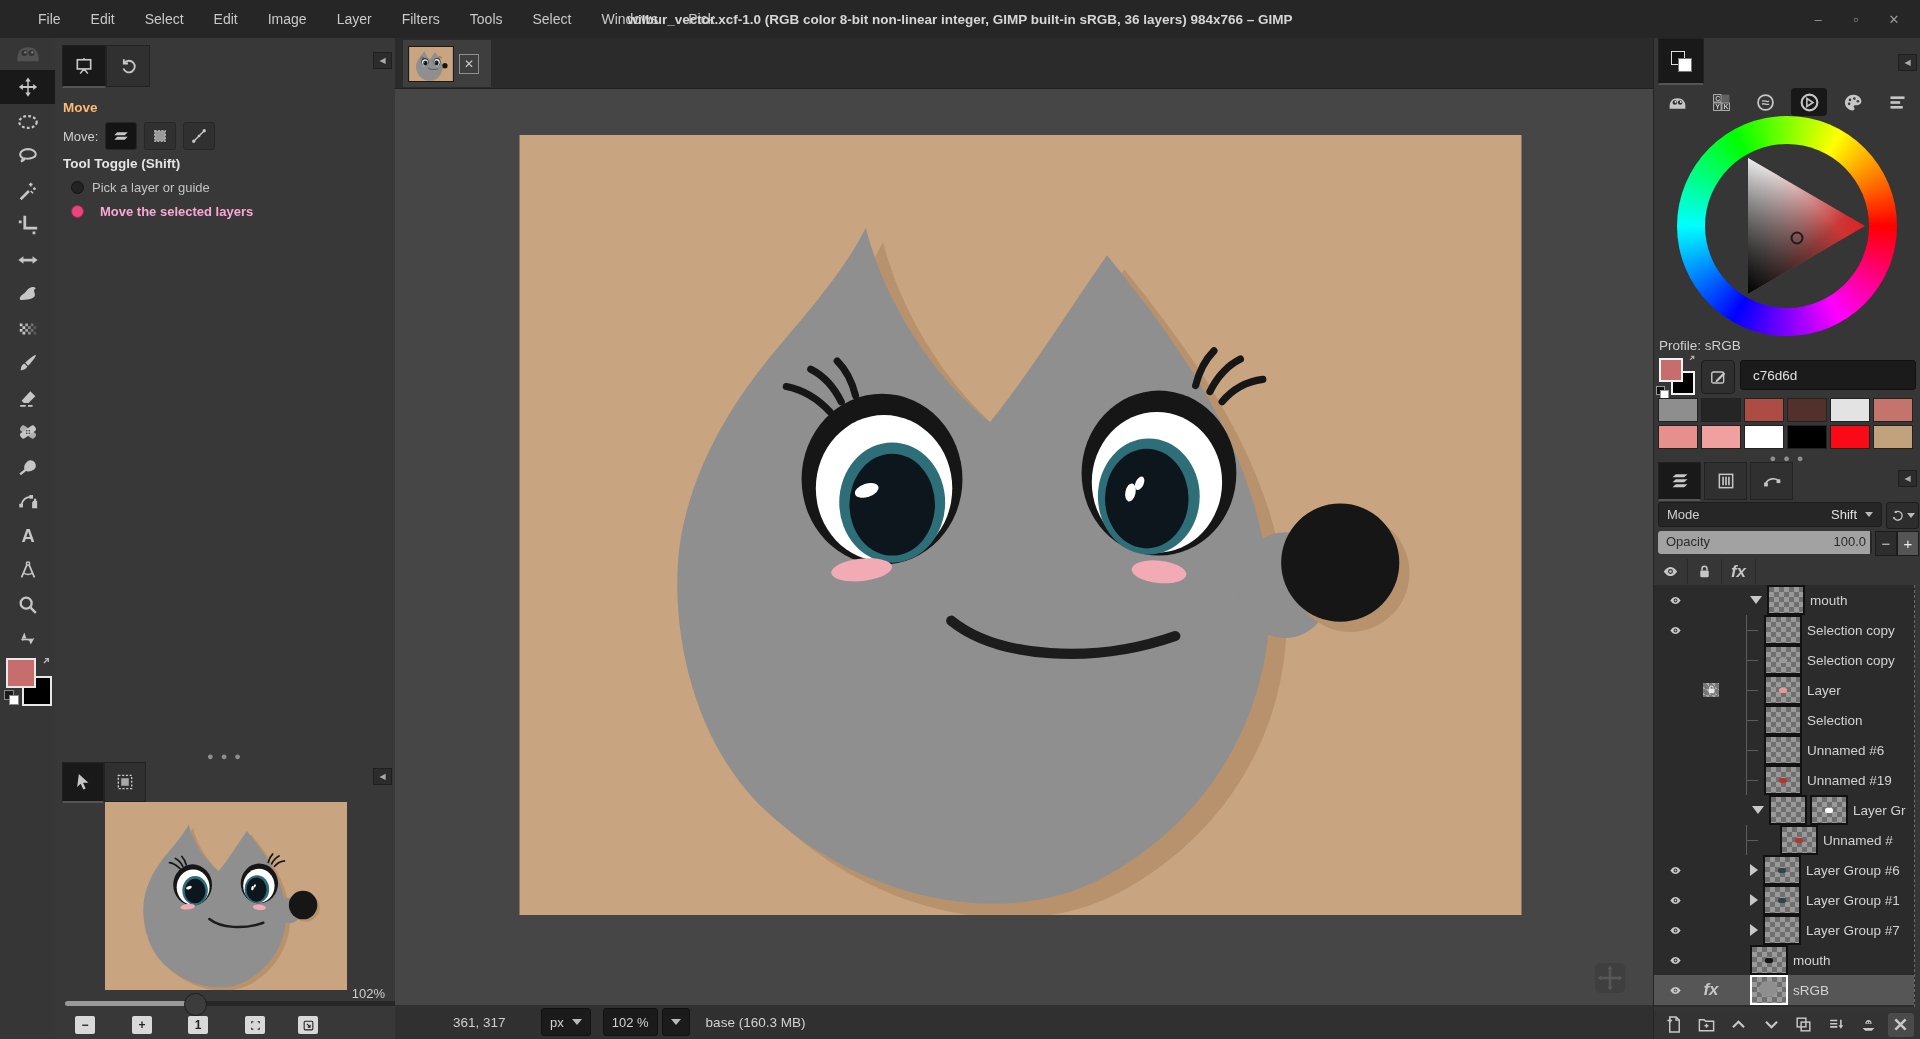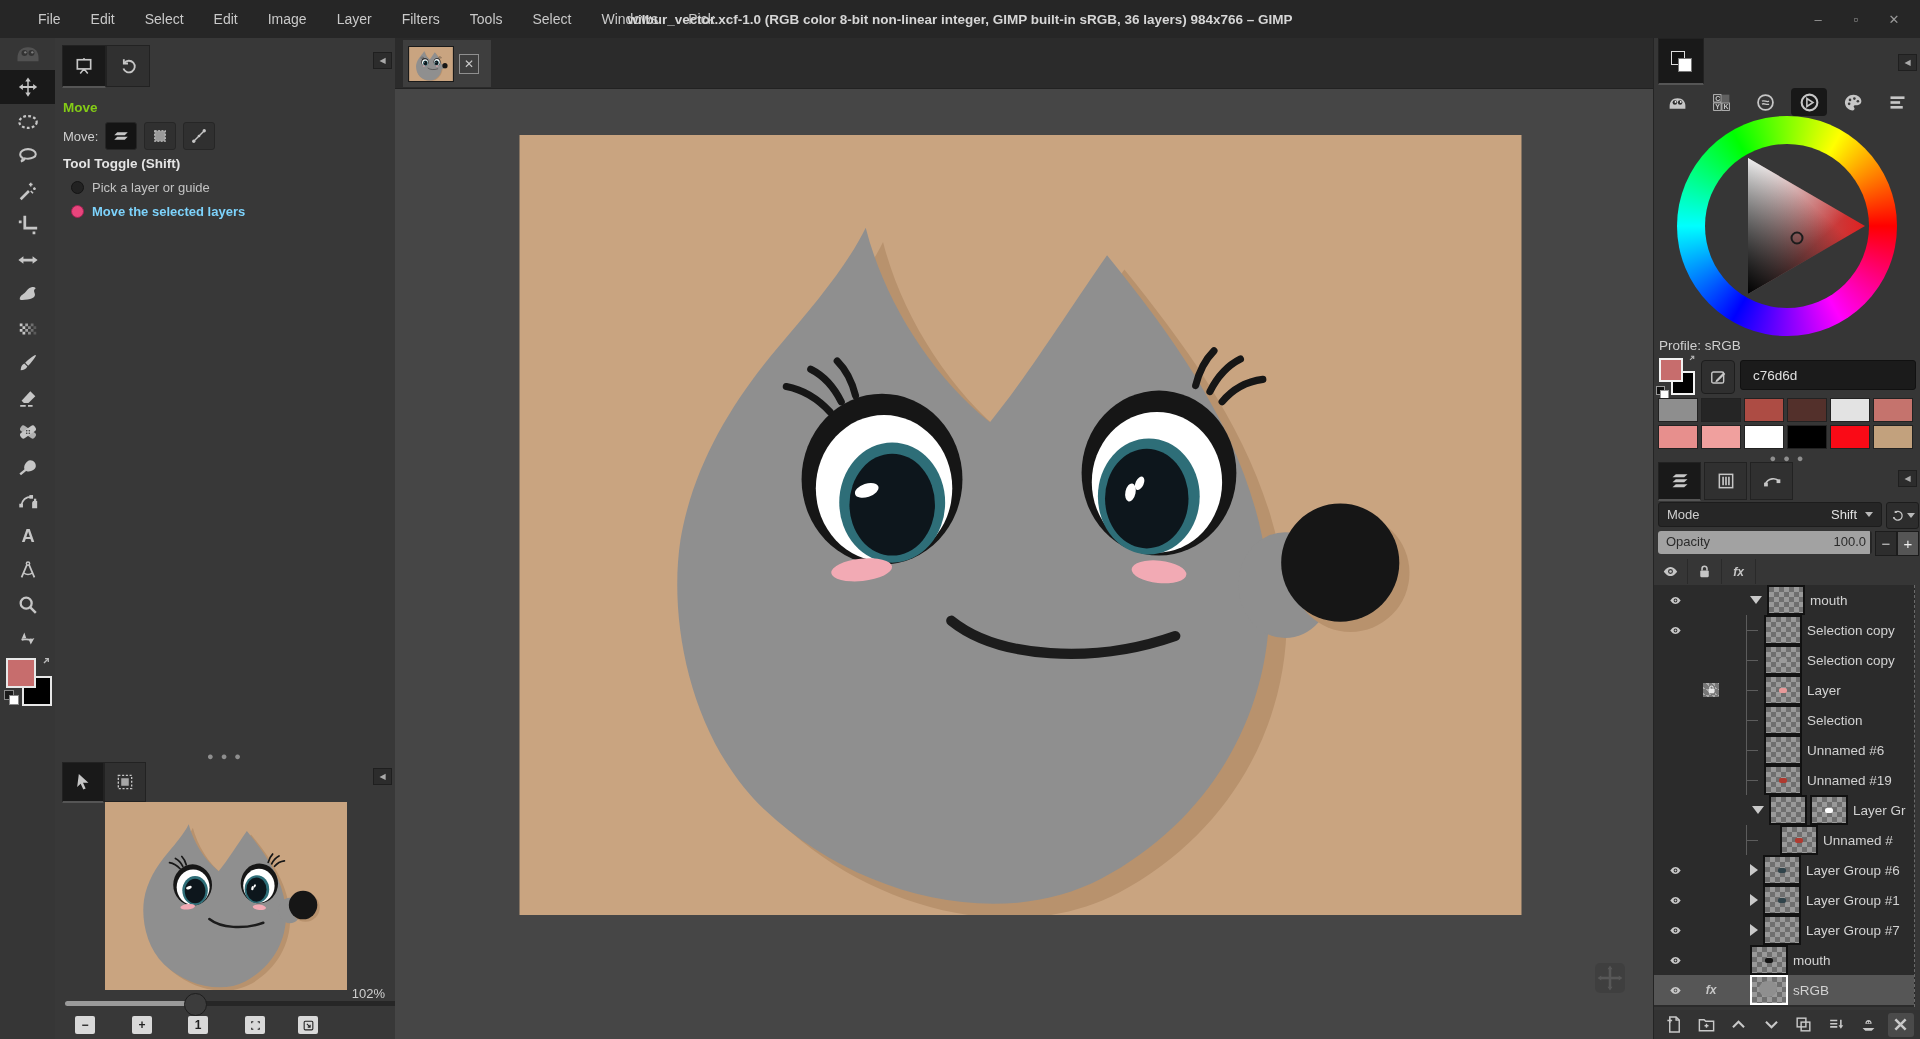--- a/index.html
+++ b/index.html
@@ -41,32 +41,32 @@
   .dock-tab.selected{background:#191919;border-bottom:2px solid #555;}
   .dock-tab svg{width:20px;height:20px;}
   .tabmenu-btn{width:17px;height:15px;background:#2c2c2c;border:1px solid #1f1f1f;color:#aaa;font-size:8px;
                display:flex;align-items:center;justify-content:center;}
   .dots-handle{color:#8f8f8f;letter-spacing:2px;font-size:11px;text-align:center;}
 
   
   .left-dock{left:55px;top:38px;width:340px;height:1001px;background:#383838;border-right:1px solid #242424;}
   .to-tab1{left:7px;top:7px;width:42px;height:40px;}
   .to-tab2{left:51px;top:7px;width:42px;height:40px;}
-  .to-title{left:8px;top:62px;font-weight:bold;color:#84cc16;font-size:13.5px;}
+  .to-title{left:8px;top:62px;font-weight:bold;color:#fdba74;font-size:13.5px;}
   .move-row{left:8px;top:84px;display:flex;align-items:center;gap:7px;}
   .mode-btn{width:30px;height:26px;background:#303030;border:1px solid #262626;border-radius:3px;
             display:flex;align-items:center;justify-content:center;}
   .mode-btn.selected{background:#141414;}
   .mode-btn svg{width:18px;height:18px;}
   .to-toggle{left:8px;top:118px;font-weight:bold;color:#e4e4e4;font-size:13.5px;}
   .radio-row{position:absolute;left:16px;display:flex;align-items:center;gap:8px;}
   .radio{width:13px;height:13px;border-radius:50%;background:#222;border:1px solid #141414;box-sizing:border-box;}
   .radio.on{background:#e8457c;border-color:#a32355;}
   .radio-label{color:#c3c3c3;}
-  .radio-label.on{color:#7dd3fc;font-weight:bold;}
+  .radio-label.on{color:#f9a8d4;font-weight:bold;margin-left:8px;}
 
   .nav-handle{left:0;top:712px;width:340px;height:10px;}
   .nav-tab1{left:7px;top:724px;width:40px;height:38px;}
   .nav-tab2{left:49px;top:724px;width:40px;height:38px;}
   .nav-thumb{left:50px;top:764px;width:242px;height:188px;background:#c9a480;}
   .nav-zoom{left:0;top:948px;width:330px;text-align:right;color:#cfcfcf;}
   .nav-slider{left:10px;top:958px;width:378px;height:14px;}
   .nav-track-l{position:absolute;left:0;top:5px;height:5px;width:130px;background:#9a9a9a;border-radius:3px;}
   .nav-track-r{position:absolute;left:130px;top:5px;height:5px;right:0;background:#262626;border-radius:3px;}
   .nav-knob{position:absolute;left:119px;top:-3px;width:21px;height:21px;border-radius:50%;background:#3c3c3c;border:1px solid #1e1e1e;}
@@ -142,21 +142,21 @@
   .opacity-fill{position:absolute;left:0;top:0;bottom:0;width:212px;background:#a2a2a2;}
   .opacity-row .lbl{position:absolute;left:8px;top:3px;color:#2b2b2b;font-size:13px;}
   .opacity-row .val{position:absolute;right:6px;top:3px;color:#2b2b2b;font-size:13px;}
   .op-minus{left:221px;top:493px;width:20px;height:23px;}
   .op-plus{left:243px;top:493px;width:20px;height:23px;}
   .op-btn{background:#2d2d2d;border:1px solid #1c1c1c;color:#cfcfcf;display:flex;align-items:center;justify-content:center;font-size:15px;}
   .op-plus.op-btn{background:#555;color:#eee;}
   .switches{left:0px;top:521px;display:flex;}
   .sw-btn{width:33px;height:25px;border-right:1px solid #2a2a2a;display:flex;align-items:center;justify-content:center;color:#c6c6c6;}
   .sw-btn svg{width:17px;height:17px;}
-  .fx-text{font-style:italic;font-weight:bold;font-size:12px;color:#c6c6c6;}
+  .fx-text{font-style:italic;font-weight:bold;font-size:17px;color:#c6c6c6;}
 
   .layer-list{left:0;top:547px;width:260px;height:422px;background:#2b2b2b;overflow:hidden;border-right:1px dashed #6a6a6a;}
   .layer-row{position:relative;height:30px;display:flex;align-items:center;white-space:nowrap;}
   .layer-row.selected{background:#565656;}
   .lr-eye{width:26px;margin-left:8px;display:flex;justify-content:center;color:#c9c9c9;flex:none;}
   .lr-eye svg{width:17px;height:13px;}
   .lr-badge{width:46px;display:flex;justify-content:center;align-items:center;flex:none;}
   .lr-expander{width:0;height:0;flex:none;}
   .exp-open{border-left:6px solid transparent;border-right:6px solid transparent;border-top:8px solid #c9c9c9;}
   .exp-closed{border-top:6px solid transparent;border-bottom:6px solid transparent;border-left:8px solid #c9c9c9;}
@@ -494,20 +494,34 @@
           <use href="#wilbur-art"></use>
         </svg>
     </div>
     <div class="nav-corner icon" id="navcross">
         <svg viewBox="0 0 24 24">
           <path d="M12 4v16M4 12h16" stroke="currentColor" stroke-width="2"></path>
           <path d="m12 2 2 3h-4zM12 22l-2-3h4zM2 12l3-2v4zM22 12l-3 2v-4z" fill="currentColor"></path>
         </svg>
       </div>
   </div>
+  <div class="statusbar">
+    <span class="sb-pos">361, 317</span>
+    <span class="combo">
+      <span>px</span>
+        <span class="caret"></span>
+    </span>
+    <span class="combo" style="margin-left:12px">
+      <span>102 %</span>
+    </span>
+    <span class="combo" style="margin-left:4px">
+      <span class="caret"></span>
+    </span>
+    <span class="sb-msg">base (160.3 MB)</span>
+  </div>
 </main>
 
 <aside class="abs right-dock">
   <div class="abs dock-tab selected fgbg-tab">
     <span class="fgbg-tab-icon">
         <i class="tb"></i>
         <i class="tw"></i>
       </span>
   </div>
   <div class="abs tabmenu-btn rd-menu1">◀</div>

